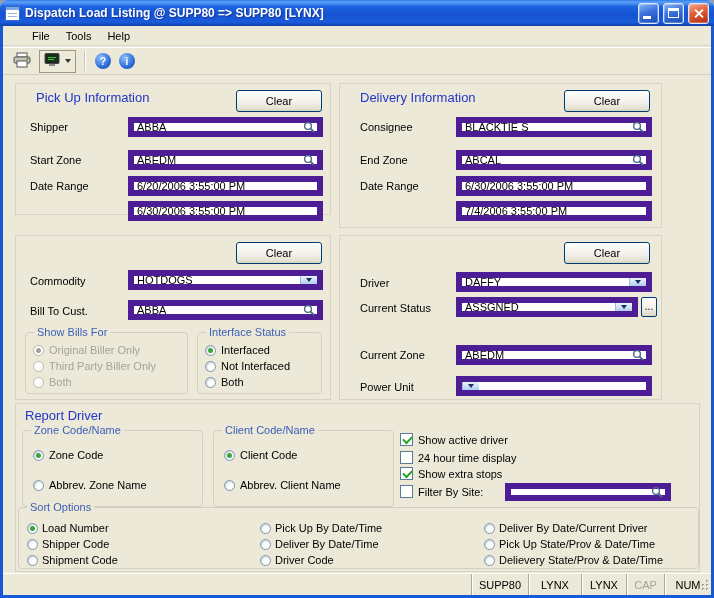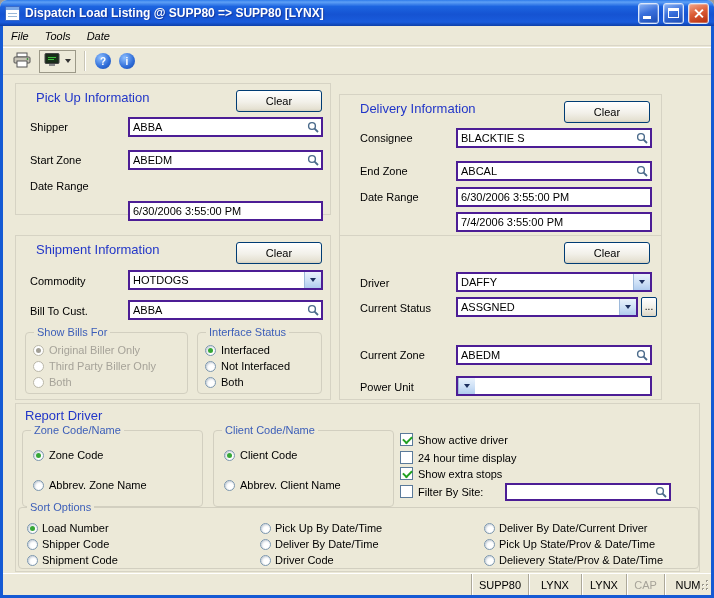--- a/index.html
+++ b/index.html
@@ -26,42 +26,42 @@
   .winbtn.blue { background:linear-gradient(160deg,#8DB5F4 0%,#3A70DC 45%,#1E4FB8 95%); }
   .winbtn.red  { background:linear-gradient(160deg,#F4A98E 0%,#DC5E38 45%,#B83010 95%); }
   .glyph-min { position:absolute; left:4px; bottom:4px; width:8px; height:3px; background:#fff; }
   .glyph-max { position:absolute; left:4px; top:4px; width:11px; height:10px; border:1px solid #fff; border-top:3px solid #fff; }
   .glyph-close { position:absolute; inset:0; }
   .glyph-close::before,.glyph-close::after { content:""; position:absolute; left:9px; top:4px; width:2px; height:11px; background:#fff; }
   .glyph-close::before { transform:rotate(45deg); } .glyph-close::after { transform:rotate(-45deg); }
 
   
   .menubar { position:absolute; top:26px; left:3px; right:3px; height:20px; background:#ECE9D8;
-    display:flex; align-items:center; padding-left:0; border-bottom:1px solid #DAD6C8;font-style:italic; }
+    display:flex; align-items:center; padding-left:21px; border-bottom:1px solid #DAD6C8; }
   .menu-item { padding:2px 8px; }
   .toolbar { position:absolute; top:47px; left:3px; right:3px; height:28px; background:#ECE9D8;
     display:flex; align-items:center; padding-left:6px; gap:4px; border-top:1px solid #FFF; border-bottom:1px solid #D4D0C2; }
   .tbtn { width:26px; height:24px; border:none; background:transparent; display:flex; align-items:center; justify-content:center; }
   .tsplit { height:23px; display:flex; align-items:center; padding:0 4px; border:1px solid #9C9988; background:#EDEAD9; }
   .tarrow { width:0; height:0; border-left:3px solid transparent; border-right:3px solid transparent; border-top:4px solid #333; margin-left:5px; }
   .tsep { width:1px; height:20px; background:#C9C5B6; box-shadow:1px 0 0 #FFF; margin:0 4px; }
   .tcircle { width:16px; height:16px; border-radius:50%; color:#fff; font-size:10px; font-weight:bold;
     display:flex; align-items:center; justify-content:center;
     background:radial-gradient(circle at 35% 30%, #8FC0FF, #2E6CD8 60%, #1848A8); margin:0 2px; }
 
   
   .panel { position:absolute; border:1px solid #D6D3C4; background:#ECE9D8; }
   .sec-title { position:absolute; font-size:13px; color:#2236C8; white-space:nowrap; }
   .lbl,.rlbl,.clbl,.gtitle { position:absolute; font-size:11px; white-space:nowrap; }
 
   .xpbtn { position:absolute; height:22px; width:86px; border:1px solid #003C74; border-radius:3px;
     background:linear-gradient(180deg,#FFFFFF,#F2F0E9 55%,#E5E1D2 90%,#D6CFBF);
     font:11px "Liberation Sans",sans-serif; color:#000; }
 
-  .field { position:absolute; height:20px; background:#fff; border:2px solid #4c1d95; display:flex; align-items:center; }
+  .field { position:absolute; height:20px; background:#fff; border:6px solid #4c1d95; display:flex; align-items:center; }
   .field input { flex:1; min-width:0; border:none; outline:none; background:transparent;
     font:11px "Liberation Sans",sans-serif; padding:0 3px; color:#000; }
   .lookup { width:16px; height:16px; flex:0 0 auto; display:flex; align-items:center; justify-content:center; }
   .combo-btn { width:17px; align-self:stretch; flex:0 0 auto; display:flex; align-items:center; justify-content:center;
     background:linear-gradient(180deg,#E9F2FC,#CDE0F6 55%,#B0CCEE); border-left:1px solid #9EBADB; }
   .combo-arrow { width:0; height:0; border-left:3.5px solid transparent; border-right:3.5px solid transparent; border-top:4px solid #1C2F5E; }
   .more-btn { position:absolute; width:16px; height:20px; border:1px solid #003C74; border-radius:2px;
     background:linear-gradient(180deg,#FFFFFF,#EFEDE4 60%,#DCD6C6); font:10px "Liberation Sans",sans-serif; line-height:8px; }
 
   .group { position:absolute; border:1px solid #D2CFC0; border-radius:4px; }
@@ -108,21 +108,21 @@
         <span class="glyph-max"></span>
       </span>
     <span class="winbtn red">
         <span class="glyph-close"></span>
       </span>
   </div>
 
   <div class="menubar">
     <span class="menu-item">File</span>
     <span class="menu-item">Tools</span>
-    <span class="menu-item">Date</span>
+    <span class="menu-item">Help</span>
   </div>
 
   <div class="toolbar">
     <button class="tbtn">
       <span>
         <svg width="18" height="16" viewBox="0 0 18 16">
             <rect x="4" y="1" width="10" height="4" fill="#FFF" stroke="#555"></rect>
             <rect x="1" y="5" width="16" height="6" rx="1" fill="#C8C5B8" stroke="#555"></rect>
             <rect x="4" y="9" width="10" height="6" fill="#FFF" stroke="#555"></rect>
             <circle cx="14.5" cy="7" r="0.9" fill="#3A8A3A"></circle>
@@ -162,26 +162,29 @@
     <div class="field" style="left:112px;top:66px;width:195px">
       <input value="ABEDM" style="">
       <span class="lookup">
         <svg width="13" height="13" viewBox="0 0 13 13">
             <circle cx="5" cy="5" r="3.4" fill="none" stroke="#4A6A8A" stroke-width="1.4"></circle>
             <line x1="7.6" y1="7.6" x2="11" y2="11" stroke="#4A6A8A" stroke-width="1.8"></line>
           </svg>
       </span>
     </div>
     <span class="lbl" style="left:14px;top:96px">Date Range</span>
+    <div class="field" style="left:112px;top:92px;width:195px">
+      <input value="6/20/2006 3:55:00 PM" style="">
+    </div>
     <div class="field" style="left:112px;top:117px;width:195px">
       <input value="6/30/2006 3:55:00 PM" style="">
     </div>
   </div>
 
-  <div class="panel" style="left:339px;top:94px;width:323px;height:145px">
+  <div class="panel" style="left:339px;top:83px;width:323px;height:145px">
     <span class="sec-title" style="left:20px;top:6px">Delivery Information</span>
     <button class="xpbtn" style="left:224px;top:6px">Clear</button>
     <span class="lbl" style="left:20px;top:37px">Consignee</span>
     <div class="field" style="left:116px;top:33px;width:196px">
       <input value="BLACKTIE S" style="">
       <span class="lookup">
         <svg width="13" height="13" viewBox="0 0 13 13">
             <circle cx="5" cy="5" r="3.4" fill="none" stroke="#4A6A8A" stroke-width="1.4"></circle>
             <line x1="7.6" y1="7.6" x2="11" y2="11" stroke="#4A6A8A" stroke-width="1.8"></line>
           </svg>
@@ -200,21 +203,20 @@
     <span class="lbl" style="left:20px;top:96px">Date Range</span>
     <div class="field" style="left:116px;top:92px;width:196px">
       <input value="6/30/2006 3:55:00 PM" style="">
     </div>
     <div class="field" style="left:116px;top:117px;width:196px">
       <input value="7/4/2006 3:55:00 PM" style="">
     </div>
   </div>
 
   <div class="panel" style="left:15px;top:235px;width:316px;height:165px">
-    <span class="sec-title" style="left:20px;top:6px">Shipment Information</span>
     <button class="xpbtn" style="left:220px;top:6px">Clear</button>
     <span class="lbl" style="left:14px;top:39px">Commodity</span>
     <div class="field" style="left:112px;top:34px;width:195px">
       <input readonly="" value="HOTDOGS" style="">
       <span class="combo-btn">
           <span class="combo-arrow"></span>
         </span>
     </div>
     <span class="lbl" style="left:14px;top:69px">Bill To Cust.</span>
     <div class="field" style="left:112px;top:64px;width:195px">

